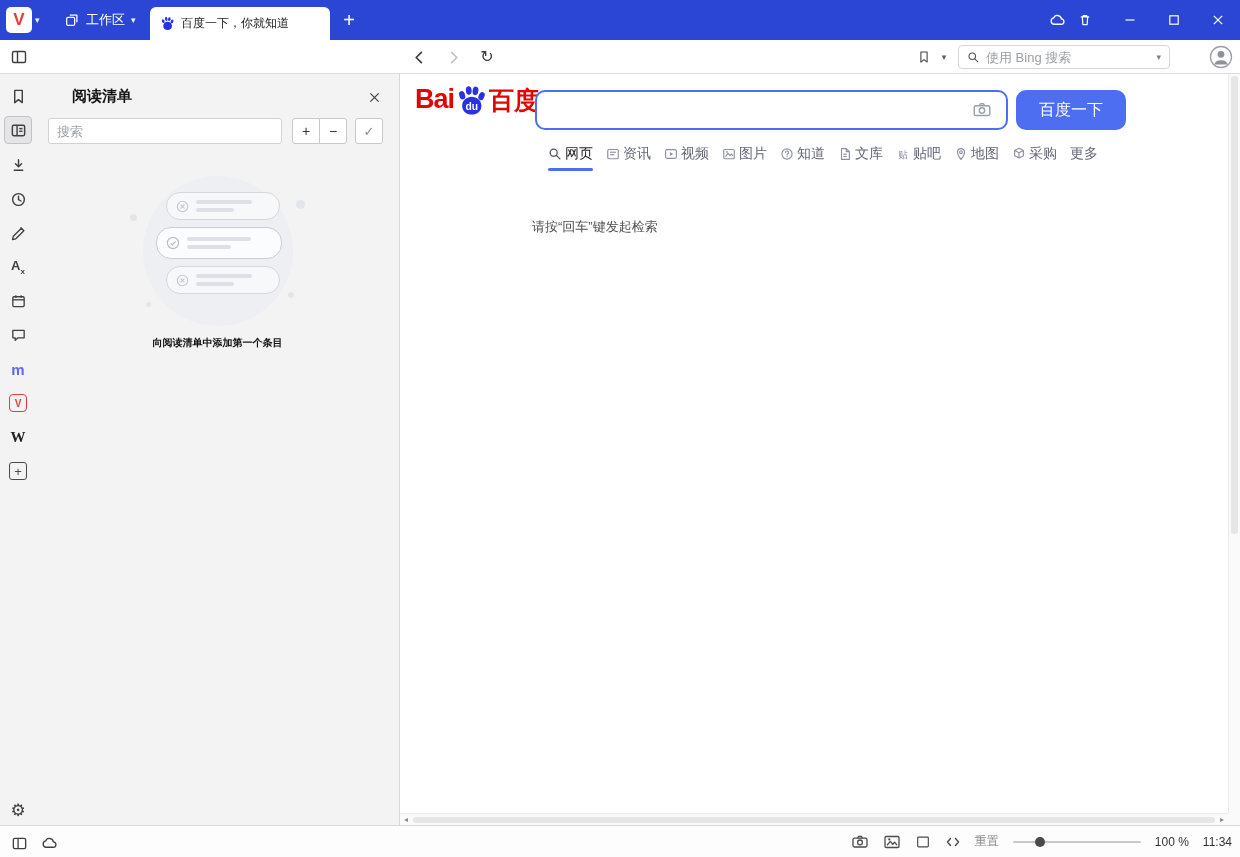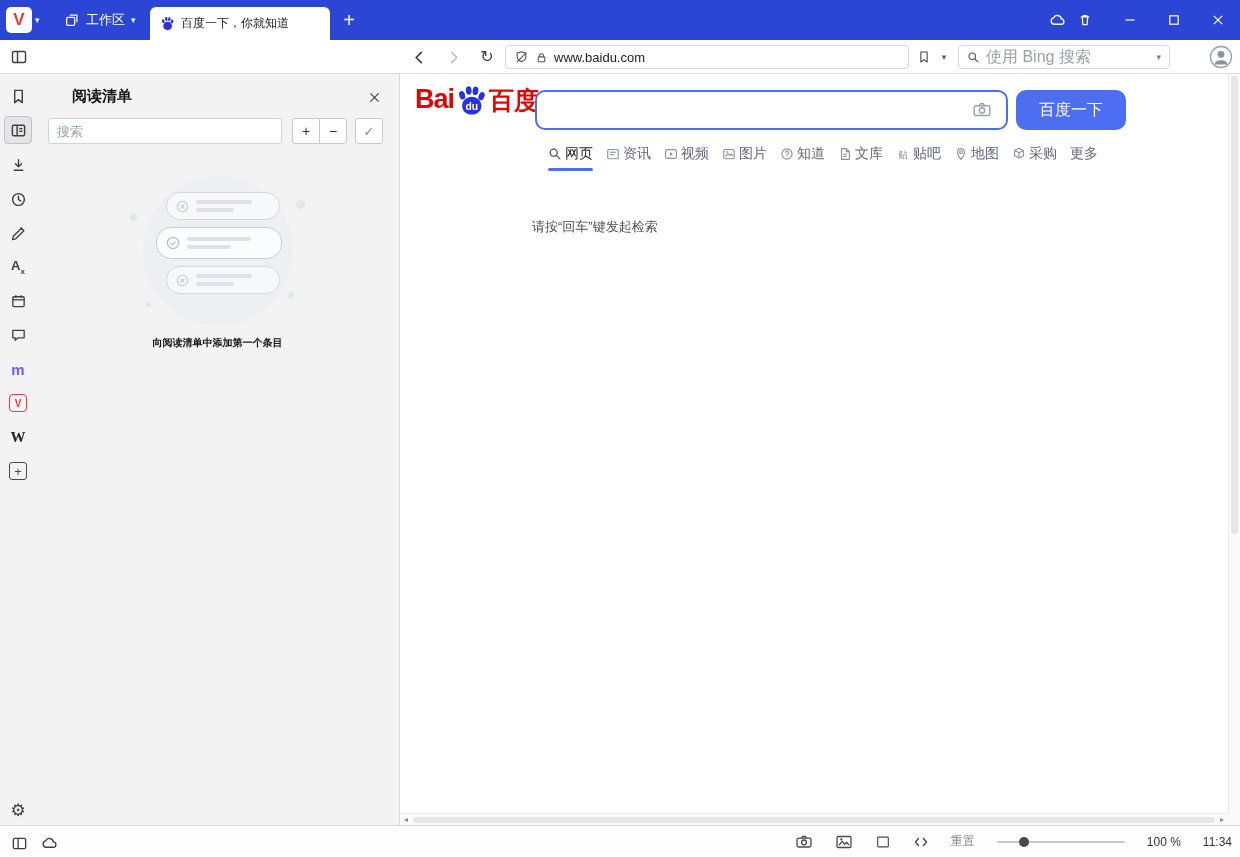--- a/index.html
+++ b/index.html
@@ -22,21 +22,21 @@
 
   
   .toolbar { position:absolute; left:0; top:40px; width:100%; height:34px; background:#fff; border-bottom:1px solid #dcdcdc; }
   .tool-ic { position:absolute; top:6px; width:22px; height:22px; display:flex; align-items:center; justify-content:center; color:#3c3c3c; }
   .tool-ic.disabled { color:#c0c0c0; }
   .reload-glyph { font-size:16px; line-height:1; }
   .urlfield { position:absolute; left:505px; top:5px; width:404px; height:24px; border:1px solid #d6d6d6; border-radius:4px; background:#fff; display:flex; align-items:center; gap:6px; padding:0 8px; font-size:13px; color:#222; }
   .addr-caret { position:absolute; left:936px; top:6px; width:16px; height:22px; display:flex; align-items:center; justify-content:center; color:#555; }
   .bm-btn { position:absolute; left:913px; top:6px; width:22px; height:22px; display:flex; align-items:center; justify-content:center; color:#444; }
   .searchfield { position:absolute; left:958px; top:5px; width:212px; height:24px; border:1px solid #d6d6d6; border-radius:4px; display:flex; align-items:center; gap:6px; padding:0 8px; background:#fff; color:#555; }
-  .searchfield input { border:none; outline:none; flex:1; min-width:0; font-size:16px; color:#444; background:transparent; font-family:inherit; }
+  .searchfield input { border:none; outline:none; flex:1; min-width:0; font-size:13px; color:#444; background:transparent; font-family:inherit; }
   .searchfield input::placeholder, .panel-search input::placeholder { color:#9aa0a6; opacity:1; }
   .avatar { position:absolute; left:1208px; top:4px; width:26px; height:26px; display:flex; align-items:center; justify-content:center; }
 
   
   .strip { position:absolute; left:0; top:74px; width:36px; bottom:32px; background:#f3f3f4; }
   .strip-btn { position:absolute; left:4px; width:28px; height:28px; display:flex; align-items:center; justify-content:center; color:#3f3f3f; border-radius:4px; }
   .strip-btn.active { background:#e5e5e7; border:1px solid #c2c2c6; }
   .w-glyph { font-family:"Liberation Serif","DejaVu Serif",serif; font-weight:bold; font-size:15px; color:#222; }
   .masto-glyph { font-weight:800; font-size:15px; color:#6364ff; }
   .viv-side { width:18px; height:18px; border:1.6px solid #ef3939; border-radius:4px; color:#ef3939; font-size:10px; font-weight:bold; display:flex; align-items:center; justify-content:center; }
@@ -89,21 +89,21 @@
   .hscroll { position:absolute; left:0; right:12px; bottom:0; height:12px; background:#fafafa; border-top:1px solid #ececec; display:flex; align-items:center; color:#8a8a8a; font-size:8px; }
   .hs-arrow { width:12px; display:flex; align-items:center; justify-content:center; }
   .hs-thumb { flex:1; height:6px; margin:0 1px; background:#e6e6e6; border-radius:3px; }
   .vscroll { position:absolute; right:0; top:0; bottom:12px; width:12px; background:#fafafa; border-left:1px solid #ececec; }
   .vs-thumb { position:absolute; left:2px; right:2px; top:2px; height:62%; background:#e6e6e6; border-radius:3px; }
   .scroll-corner { position:absolute; right:0; bottom:0; width:12px; height:12px; background:#fafafa; }
 
   
   .statusbar { position:absolute; left:0; bottom:0; width:100%; height:32px; background:#fdfdfd; border-top:1px solid #d9d9d9; }
   .sb-ic { position:absolute; top:6px; width:22px; height:22px; display:flex; align-items:center; justify-content:center; color:#3f3f3f; }
-  .sb-right { position:absolute; right:8px; top:0; height:31px; display:flex; align-items:center; gap:22px; color:#4a4a4a; }
+  .sb-right { position:absolute; right:8px; top:0; height:31px; display:flex; align-items:center; gap:14px; color:#4a4a4a; }
   .sb-label { font-size:12px; color:#8a8a8a; }
   .sb-value { font-size:12px; color:#333; }
   .zoom-slider { position:relative; width:128px; height:14px; }
   .zoom-track { position:absolute; left:0; right:0; top:6px; height:2px; background:#c9c9c9; border-radius:1px; }
   .zoom-thumb { position:absolute; left:22px; top:2px; width:10px; height:10px; border-radius:50%; background:#4a4a4a; }
 
   svg { display:block; }
 </style>
 </head>
 <body>
@@ -193,35 +193,20 @@
     </div>
     <div class="tool-ic disabled" style="left:442px;">
       <svg width="17" height="17" viewBox="0 0 18 18" fill="none" stroke="currentColor" stroke-width="1.8" stroke-linecap="round" stroke-linejoin="round">
           <path d="M7 3.5 12.5 9 7 14.5"></path>
         </svg>
     </div>
     <div class="tool-ic" style="left:476px;">
       <span class="reload-glyph">↻</span>
     </div>
 
-    <div class="urlfield">
-      <span>
-        <svg width="15" height="15" viewBox="0 0 16 16" fill="none" stroke="#555" stroke-width="1.2" stroke-linejoin="round">
-            <path d="M8 1.8 12.6 3.3v3.5c0 2.7-1.9 4.7-4.6 5.6C5.3 11.5 3.4 9.5 3.4 6.8V3.3Z"></path>
-            <line x1="3" y1="13" x2="13" y2="3"></line>
-          </svg>
-      </span>
-      <span>
-        <svg width="13" height="13" viewBox="0 0 16 16" fill="none" stroke="#555" stroke-width="1.3">
-            <rect x="4" y="7.2" width="8" height="6" rx="1"></rect>
-            <path d="M5.5 7.2V5.8a2.5 2.5 0 0 1 5 0v1.4"></path>
-          </svg>
-      </span>
-      <span>www.baidu.com</span>
-    </div>
     <div class="bm-btn">
       <span>
         <svg width="14" height="14" viewBox="0 0 18 18" fill="none" stroke="#444" stroke-width="1.4" stroke-linejoin="round">
             <path d="M5 2.5h8V15.5L9 12.3 5 15.5Z"></path>
           </svg>
       </span>
     </div>
     <div class="addr-caret">
         <span class="caret">▾</span>
       </div>

